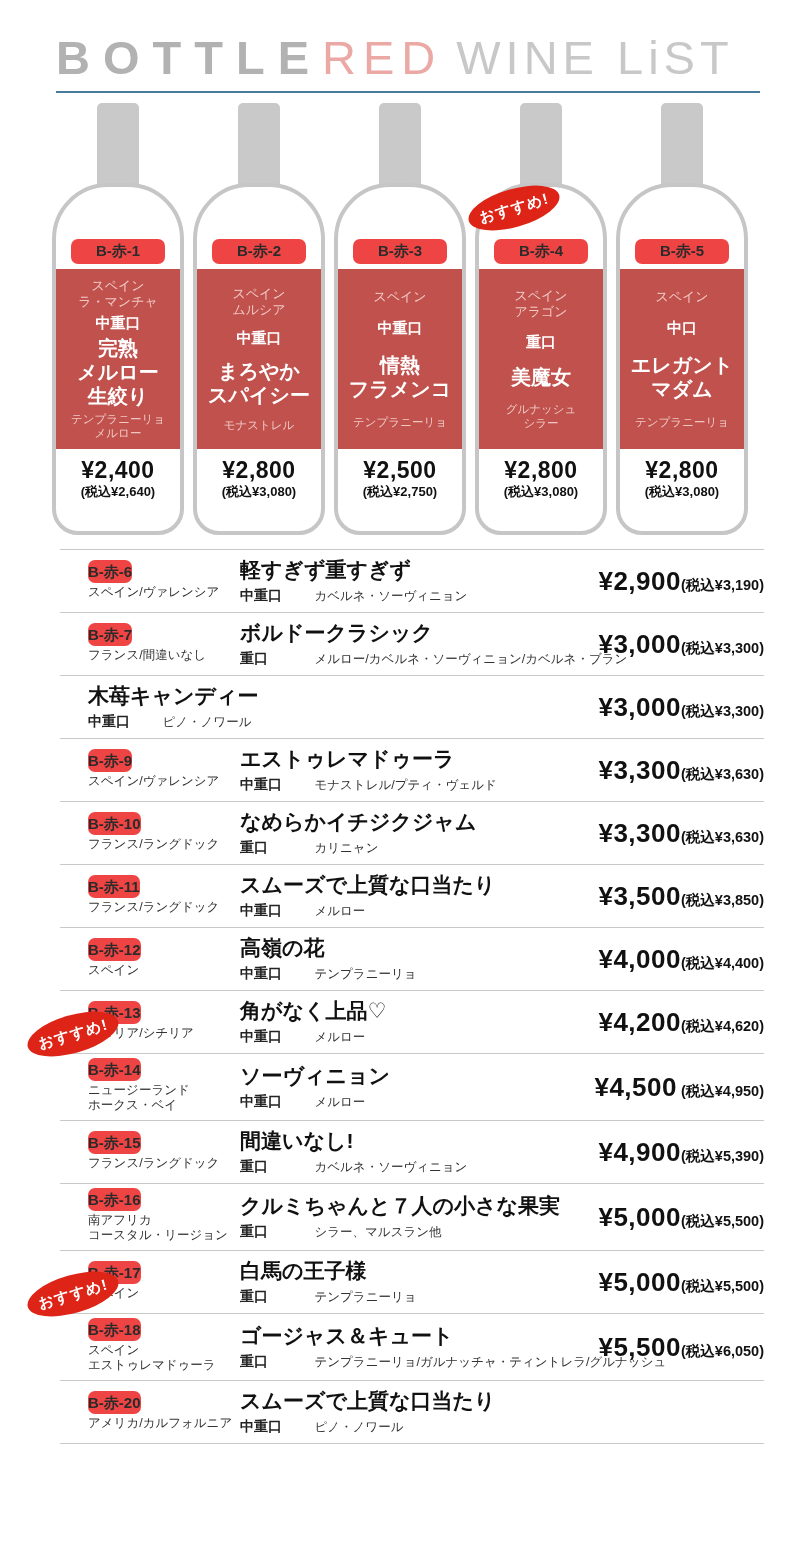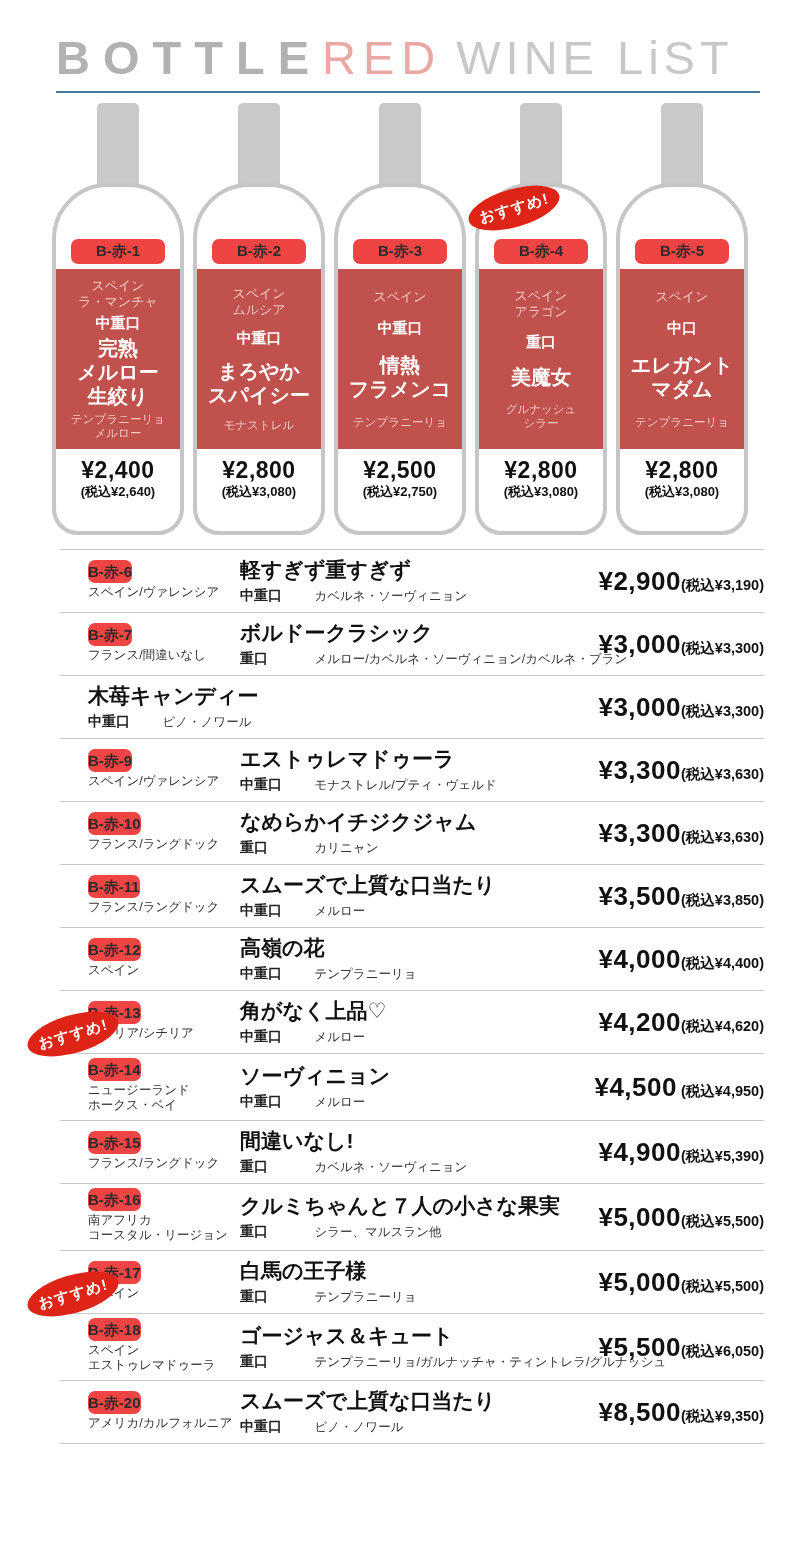--- a/index.html
+++ b/index.html
@@ -429,17 +429,14 @@
       <span class="code-badge">B-赤-20</span>
       <div class="region">アメリカ/カルフォルニア</div>
     </div>
     <div class="col-mid">
       <div class="wname">スムーズで上質な口当たり</div>
       <div class="sub">
         <span class="wbody">中重口</span>
         <span class="wgrape">ピノ・ノワール</span>
       </div>
     </div>
-    <div class="col-right">
-      <span class="lp-main">¥8,500</span><span class="lp-tax">(税込¥9,350)</span>
-    </div>
   </div>
 </div>
 
 </body></html>

